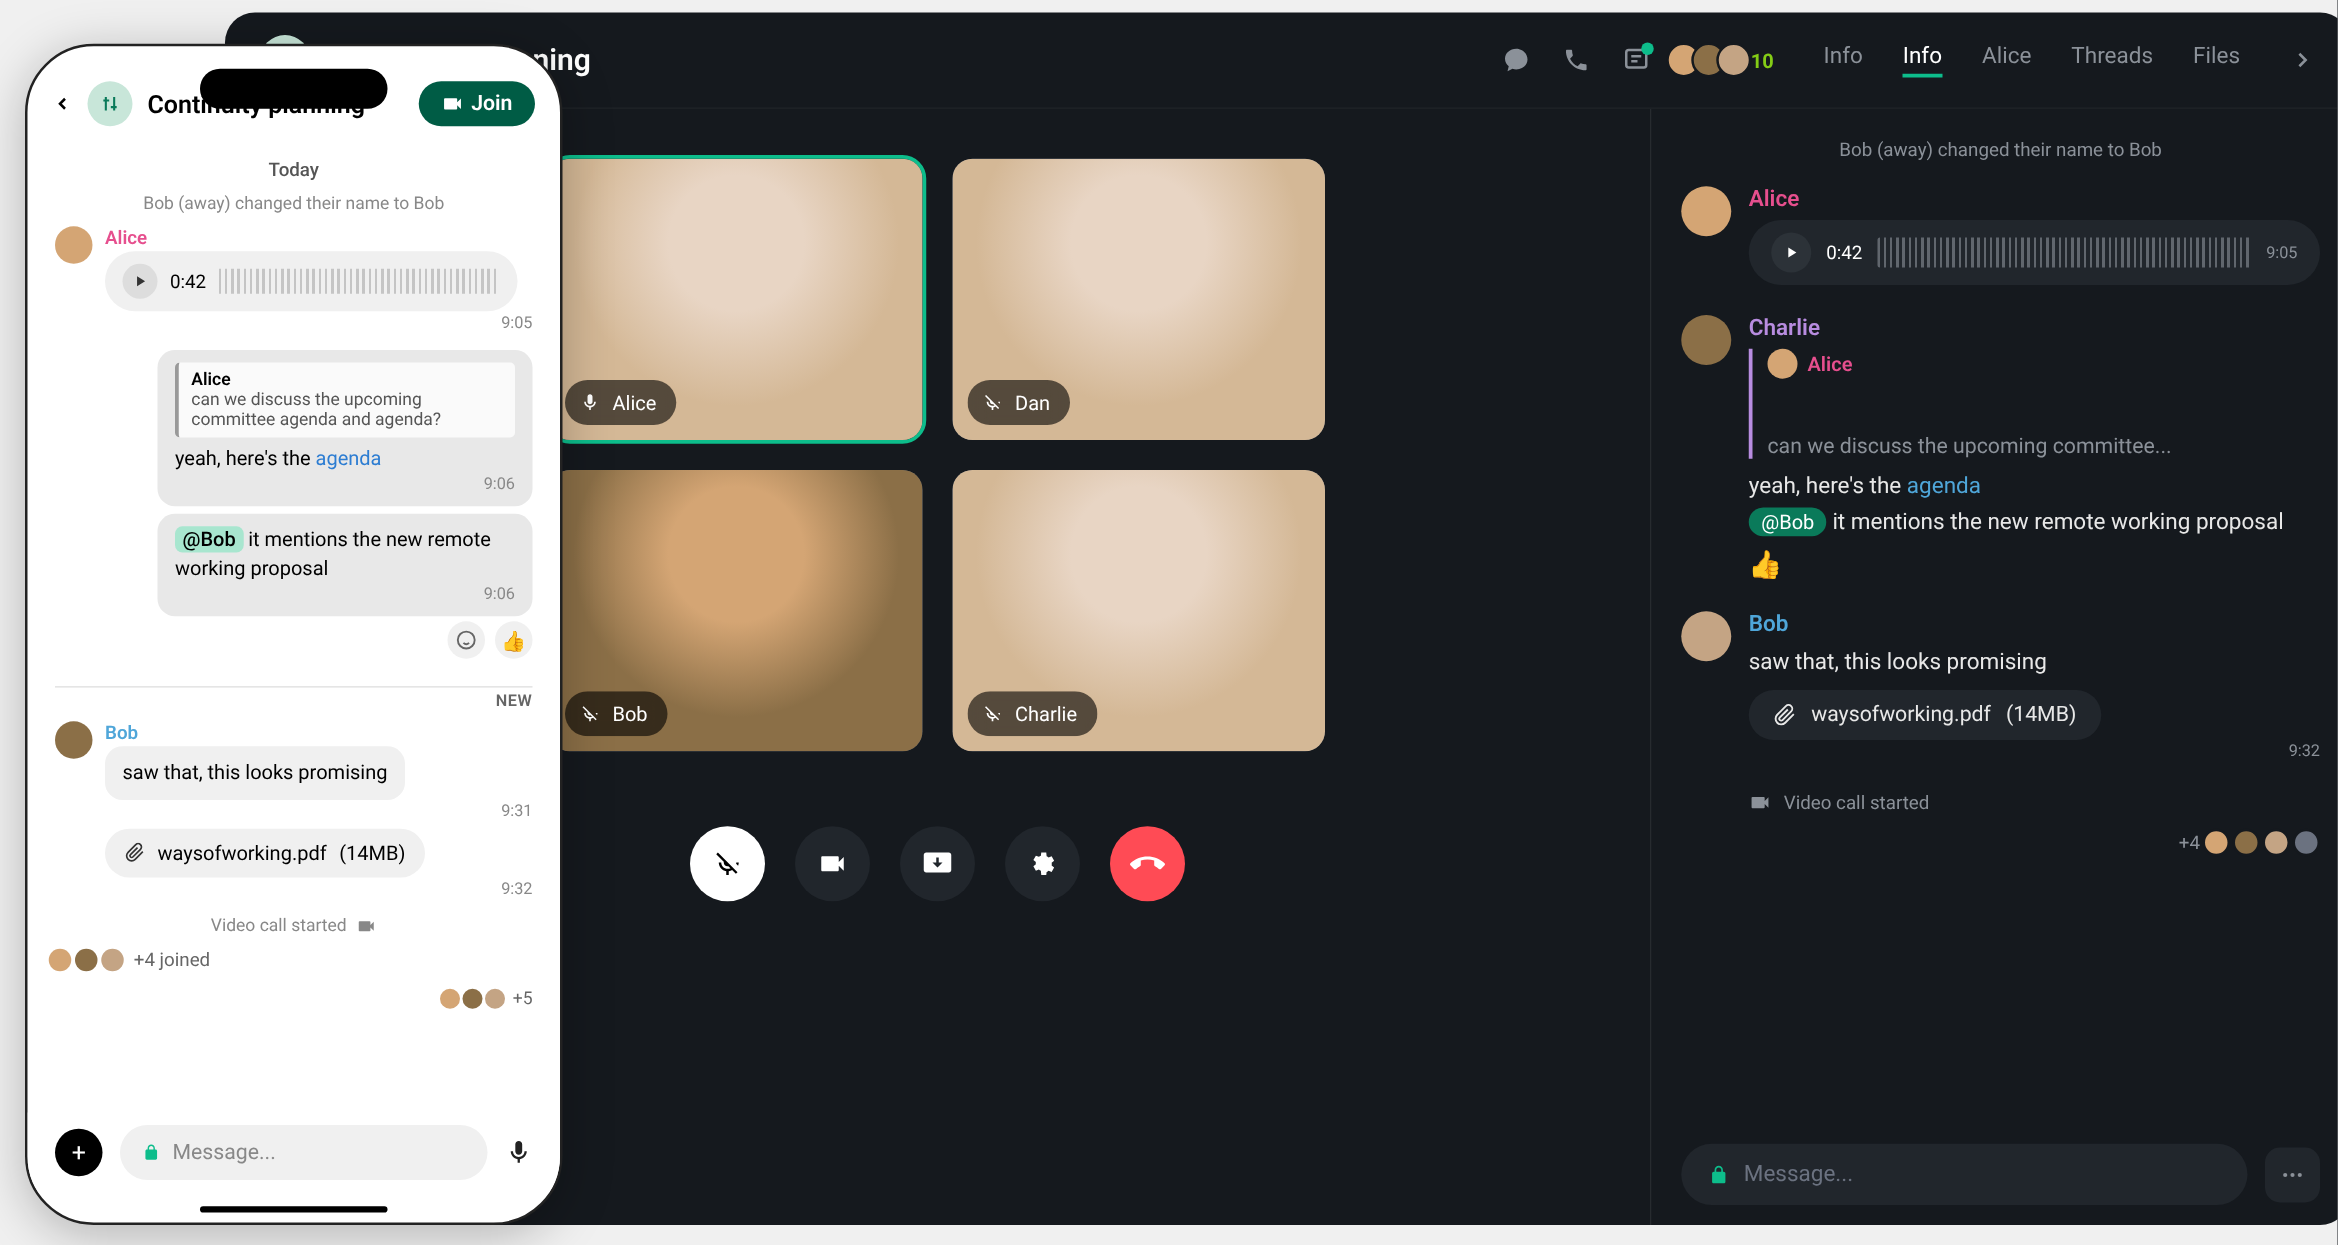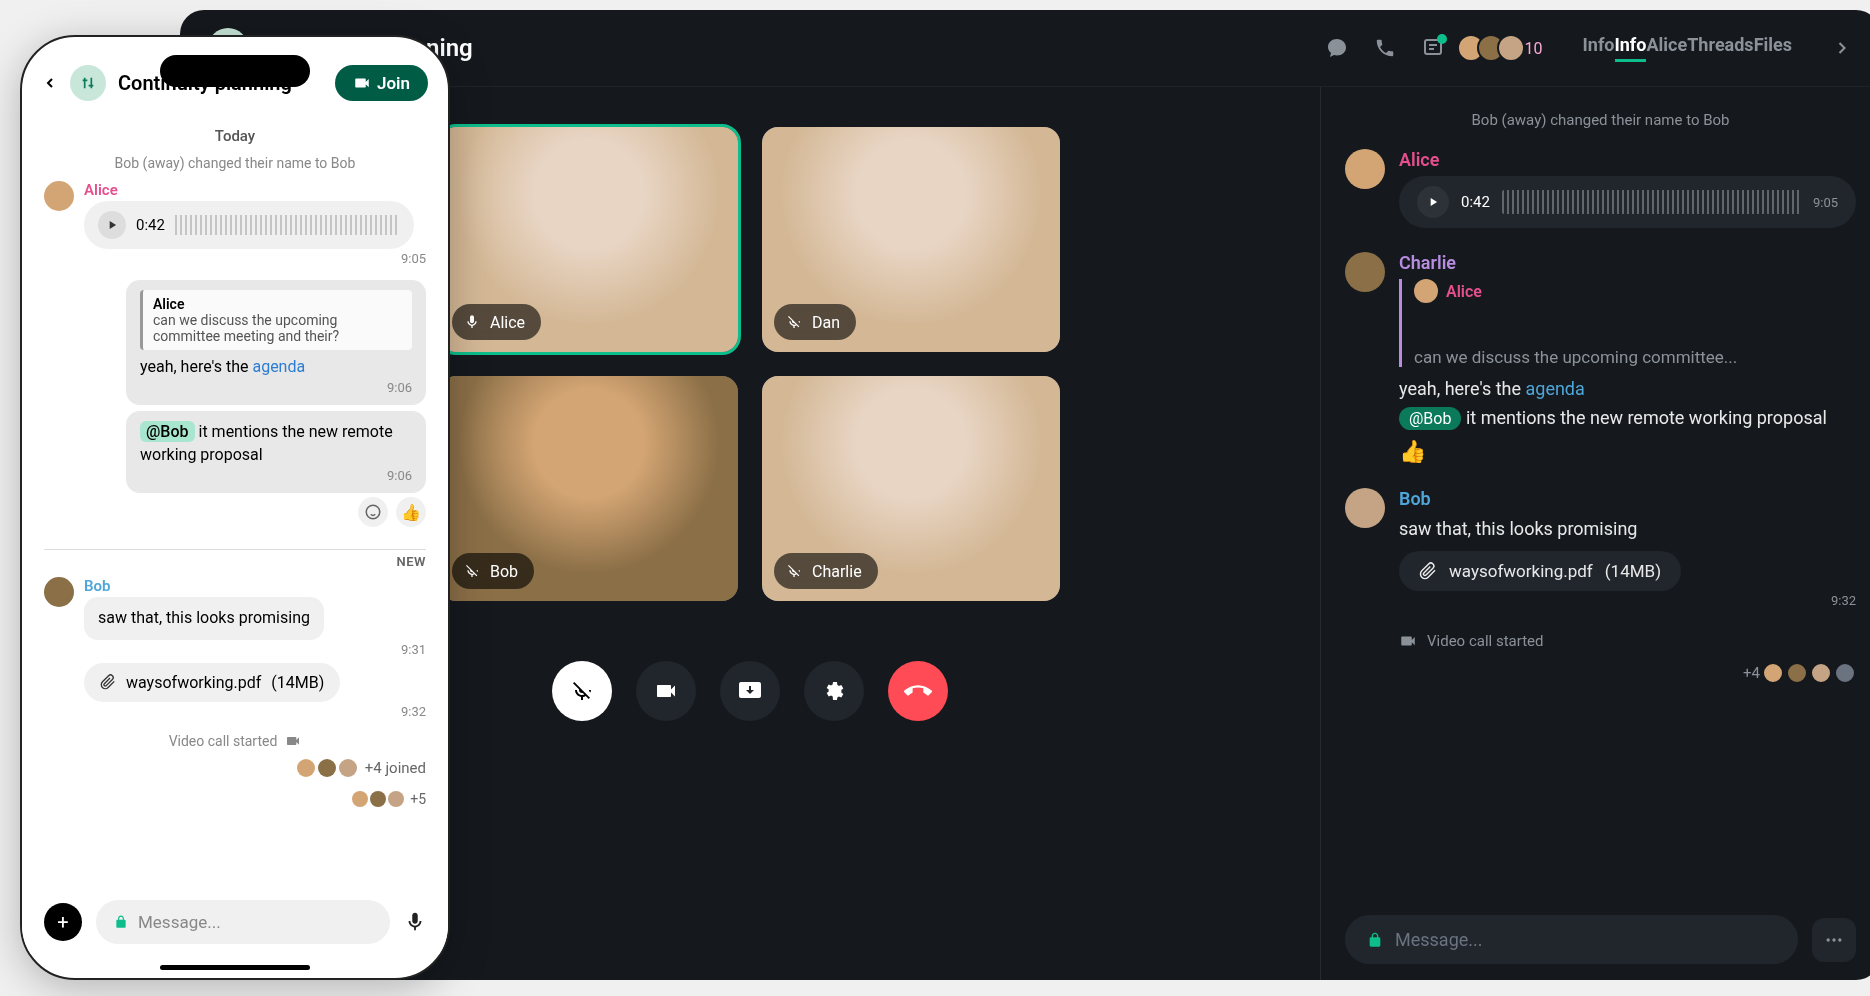--- a/index.html
+++ b/index.html
@@ -8,22 +8,22 @@
 
 .desktop { position: absolute; left: 180px; top: 10px; width: 1700px; height: 970px; background: #15191e; border-radius: 24px; overflow: hidden; display: flex; flex-direction: column; }
 .desktop-header { display: flex; align-items: center; padding: 18px 28px; gap: 16px; border-bottom: 1px solid rgba(255,255,255,0.05); }
 .desktop-header .room-icon { width: 40px; height: 40px; background: #c8e6d9; border-radius: 50%; display: flex; align-items: center; justify-content: center; font-size: 18px; }
 .desktop-header .room-title { color: #fff; font-size: 24px; font-weight: 600; }
 .desktop-header .spacer { flex: 1; }
 .header-icon { width: 32px; height: 32px; display: flex; align-items: center; justify-content: center; color: #8b9199; cursor: pointer; position: relative; }
 .header-icon.badge::after { content: ''; position: absolute; top: 2px; right: 2px; width: 10px; height: 10px; background: #0dbd8b; border-radius: 50%; }
 .avatar-stack { display: flex; align-items: center; }
 .avatar-stack .av { width: 28px; height: 28px; border-radius: 50%; border: 2px solid #15191e; margin-left: -8px; }
-.avatar-stack .count { color: #f9a8d4; font-size: 16px; margin-left: 0; }
-.tabs { display: flex; margin-left: 24px; font-weight: bold; }
+.avatar-stack .count { color: #84cc16; font-size: 16px; margin-left: 0; font-weight: bold; }
+.tabs { display: flex; gap: 32px; margin-left: 24px; }
 .tab { color: #8b9199; font-size: 18px; cursor: pointer; padding-bottom: 4px; }
 .tab.active { color: #fff; border-bottom: 3px solid #0dbd8b; }
 .chev-right { color: #8b9199; margin-left: 24px; }
 
 .desktop-body { flex: 1; display: flex; overflow: hidden; }
 .video-area { flex: 1; display: flex; flex-direction: column; align-items: center; padding: 40px 40px 30px; position: relative; }
 .video-grid { display: grid; grid-template-columns: 1fr 1fr; gap: 24px; width: 620px; }
 .video-tile { width: 298px; height: 225px; border-radius: 16px; background: linear-gradient(135deg, #6b7280, #4b5563); position: relative; overflow: hidden; }
 .video-tile.active { outline: 3px solid #0dbd8b; }
 .video-tile .face { position: absolute; inset: 0; background: radial-gradient(circle at 50% 30%, #d4a574 25%, #8b6f47 60%); }
@@ -90,21 +90,21 @@
 .m-text .link { color: #2d7dd2; }
 .m-mention { background: #a8e6cf; padding: 1px 6px; border-radius: 6px; font-weight: 500; }
 .m-ts { text-align: right; color: #888; font-size: 13px; margin-top: 2px; }
 .m-reactions { display: flex; justify-content: flex-end; gap: 8px; margin: 4px 0 14px; }
 .m-react { width: 30px; height: 30px; border-radius: 50%; background: #f0f0f0; display: flex; align-items: center; justify-content: center; }
 .m-new { text-align: right; color: #666; font-size: 13px; font-weight: 600; letter-spacing: 0.5px; margin: 8px 0; border-top: 1px solid #ddd; padding-top: 4px; }
 .m-quote { border-left: 3px solid #999; padding: 6px 10px; background: #fafafa; border-radius: 4px; margin-bottom: 6px; }
 .m-quote-sender { font-size: 14px; font-weight: 600; }
 .m-quote-text { font-size: 14px; color: #555; }
 .m-file-pill { background: #f0f0f0; border-radius: 999px; padding: 10px 16px; display: inline-flex; align-items: center; gap: 10px; font-size: 16px; }
-.m-joined { display: flex; align-items: center; justify-content: flex-end; gap: 8px; color: #666; font-size: 15px; margin-top: 8px; }
+.m-joined { display: flex; align-items: center; justify-content: flex-start; gap: 8px; color: #666; font-size: 15px; margin-top: 8px; }
 .m-joined .av-xs { width: 18px; height: 18px; border-radius: 50%; background: #d4a574; margin-left: -5px; }
 .m-joined2 { display: flex; align-items: center; justify-content: flex-end; gap: 6px; color: #666; font-size: 14px; margin-top: 14px; }
 .m-composer { position: absolute; bottom: 24px; left: 0; right: 0; padding: 10px 22px; display: flex; align-items: center; gap: 14px; background: #fff; }
 .m-add { width: 38px; height: 38px; border-radius: 50%; background: #000; color: #fff; display: flex; align-items: center; justify-content: center; font-size: 20px; }
 .m-input { flex: 1; background: #f0f0f0; border-radius: 999px; padding: 12px 18px; display: flex; align-items: center; gap: 10px; color: #888; font-size: 17px; }
 .m-mic { font-size: 22px; color: #222; }
 .m-homebar { position: absolute; bottom: 8px; left: 50%; transform: translateX(-50%); width: 150px; height: 5px; background: #000; border-radius: 999px; }
 
 svg { display: block; }
 </style>
@@ -365,21 +365,21 @@
           <div style="flex:1;height:20px;background:repeating-linear-gradient(90deg,#999 0 2px,transparent 2px 5px);opacity:.5"></div>
         </div>
         <div class="m-ts">9:05</div>
       </div>
     </div>
 
     <div style="display:flex;flex-direction:column;align-items:flex-end">
       <div class="m-bubble reply" style="max-width:300px">
         <div class="m-quote">
           <div class="m-quote-sender">Alice</div>
-          <div class="m-quote-text">can we discuss the upcoming committee meeting and their?</div>
+          <div class="m-quote-text">can we discuss the upcoming committee agenda and agenda?</div>
         </div>
         <div class="m-text"><span>yeah, here's the </span><span class="link">agenda</span></div>
         <div class="m-ts">9:06</div>
       </div>
       <div class="m-bubble reply" style="max-width:300px;margin-top:6px">
         <div class="m-text"><span class="m-mention">@Bob</span><span> it mentions the new remote working proposal</span></div>
         <div class="m-ts">9:06</div>
       </div>
       <div class="m-reactions">
         <div class="m-react">

